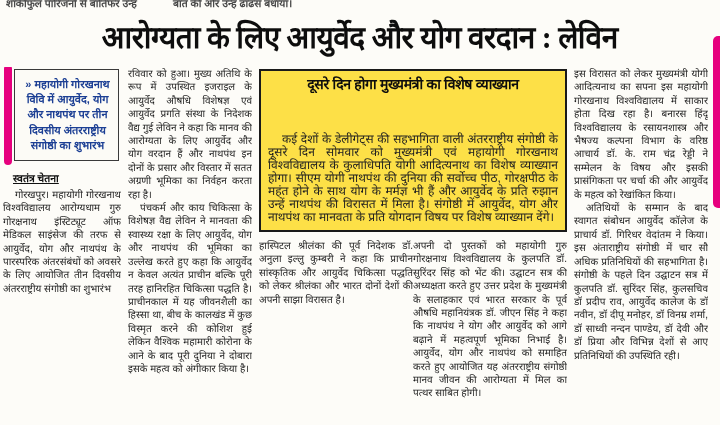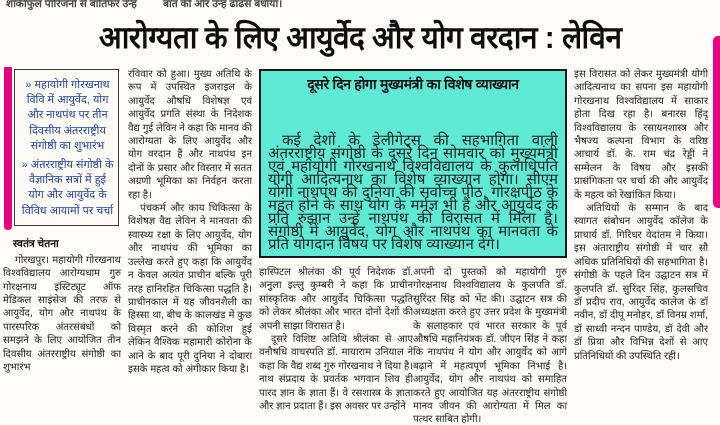--- a/index.html
+++ b/index.html
@@ -6,29 +6,29 @@
   html,body { width:720px; height:425px; overflow:hidden; }
   body {
     font-family:"Liberation Sans","DejaVu Sans",sans-serif;
     background:#fdfcf8; color:#1f1f1f;
   }
   .page { position:relative; width:720px; height:425px; overflow:hidden; }
 
   
   .kicker-row {
     height:13px; overflow:hidden; padding:0 6px;
-    display:flex; gap:26px;
+    display:flex; gap:36px;
   }
   .kicker-frag {
     font-size:10.5px; font-weight:bold; color:#4a4a4a;
     transform:translateY(-4px); white-space:nowrap;
   }
 
   
-  .headline-wrap { text-align:center; overflow:hidden; height:48px; margin-top:2px; }
+  .headline-wrap { text-align:center; overflow:hidden; height:48px; margin-top:2px;font-family:Liberation Serif, serif; }
   .headline {
     display:inline-block; white-space:nowrap;
     font-size:31px; font-weight:800; color:#0d0d0d;
     letter-spacing:-0.5px; transform:scaleX(0.96); transform-origin:center;
   }
 
   
   .content { display:flex; gap:7px; padding:4px 3px 0 3px; height:364px; overflow:hidden; }
   .col { overflow:hidden; }
   .col1 { width:118px; }
@@ -45,36 +45,36 @@
   .hl-box {
     position:relative; margin:2px 2px 6px 11px;
     border:1.5px solid #3a3a3a; background:#fcfbf6;
     padding:7px 4px 7px 6px; text-align:center;
   }
   .hl-bar {
     position:absolute; left:-11px; top:-5px; bottom:-5px; width:8px;
     background:#e6007e; border-radius:5px;
   }
   .hl-item {
-    color:#1c3f94; font-weight:normal; font-size:11px; line-height:15.2px;
+    color:#1c3f94; font-weight:bold; font-size:11px; line-height:15.2px;
   }
   .hl-item + .hl-item { margin-top:4px; }
 
-  .byline { font-weight:bold; font-size:10.5px; margin:10px 0 3px 10px; color:#111; }
+  .byline { font-weight:bold; font-size:10.5px; margin:10px 0 3px 10px; color:#111;text-decoration:underline; }
 
   
   .sub-box {
     border:2px solid #1a1a1a; padding:3px 7px 6px 7px; margin:2px 0 7px 0;
-    background:#5eead4;
+    background:#fde047;
   }
   .sub-headline {
     text-align:center; font-weight:800; font-size:14px; color:#0d0d0d;
     white-space:nowrap; overflow:hidden; letter-spacing:-0.3px; margin-bottom:2px;
   }
-  .sub-body { font-size:15px; line-height:13px; text-align:justify; text-indent:14px;margin-top:40px; }
+  .sub-body { font-size:12px; line-height:13px; text-align:justify; text-indent:14px;margin-top:40px; }
 
   .mid-cols { display:flex; }
   .mid-col { flex:1; overflow:hidden; }
 
   
   .edge-accent {
     position:absolute; right:0; top:36px; width:7px; height:172px;
     background:#e6007e; border-radius:5px 0 0 5px;
   }
 </style>
@@ -91,40 +91,38 @@
   <div class="headline-wrap">
     <h1 class="headline">आरोग्यता के लिए आयुर्वेद और योग वरदान : लेविन</h1>
   </div>
 
   <div class="content">
 
     <div class="col col1">
       <div class="hl-box">
         <span class="hl-bar"></span>
         <div class="hl-item">» महायोगी गोरखनाथ विवि में आयुर्वेद, योग और नाथपंथ पर तीन दिवसीय अंतरराष्ट्रीय संगोष्ठी का शुभारंभ</div>
-        <div class="hl-item">» अंतरराष्ट्रीय संगोष्ठी के वैज्ञानिक सत्रों में हुई योग और आयुर्वेद के विविध आयामों पर चर्चा</div>
       </div>
       <div class="byline">स्वतंत्र चेतना</div>
-      <p class="para indent">गोरखपुर। महायोगी गोरखनाथ विश्वविद्यालय आरोग्यधाम गुरु गोरक्षनाथ इंस्टिट्यूट ऑफ मेडिकल साइंसेज की तरफ से आयुर्वेद, योग और नाथपंथ के पारस्परिक अंतरसंबंधों को समझने के लिए आयोजित तीन दिवसीय अंतरराष्ट्रीय संगोष्ठी का शुभारंभ</p>
+      <p class="para indent">गोरखपुर। महायोगी गोरखनाथ विश्वविद्यालय आरोग्यधाम गुरु गोरक्षनाथ इंस्टिट्यूट ऑफ मेडिकल साइंसेज की तरफ से आयुर्वेद, योग और नाथपंथ के पारस्परिक अंतरसंबंधों को अवसरे के लिए आयोजित तीन दिवसीय अंतरराष्ट्रीय संगोष्ठी का शुभारंभ</p>
     </div>
 
     <div class="col col2">
       <p class="para">रविवार को हुआ। मुख्य अतिथि के रूप में उपस्थित इजराइल के आयुर्वेद औषधि विशेषज्ञ एवं आयुर्वेद प्रगति संस्था के निदेशक वैद्य गुई लेविन ने कहा कि मानव की आरोग्यता के लिए आयुर्वेद और योग वरदान हैं और नाथपंथ इन दोनों के प्रसार और विस्तार में सतत अग्रणी भूमिका का निर्वहन करता रहा है।</p>
       <p class="para">पंचकर्म और काय चिकित्सा के विशेषज्ञ वैद्य लेविन ने मानवता की स्वास्थ्य रक्षा के लिए आयुर्वेद, योग और नाथपंथ की भूमिका का उल्लेख करते हुए कहा कि आयुर्वेद न केवल अत्यंत प्राचीन बल्कि पूरी तरह हानिरहित चिकित्सा पद्धति है। प्राचीनकाल में यह जीवनशैली का हिस्सा था, बीच के कालखंड में कुछ विस्मृत करने की कोशिश हुई लेकिन वैश्विक महामारी कोरोना के आने के बाद पूरी दुनिया ने दोबारा इसके महत्व को अंगीकार किया है।</p>
     </div>
 
     <div class="col colmid">
       <div class="sub-box">
         <div class="sub-headline">दूसरे दिन होगा मुख्यमंत्री का विशेष व्याख्यान</div>
         <p class="sub-body">कई देशों के डेलीगेट्स की सहभागिता वाली अंतरराष्ट्रीय संगोष्ठी के दूसरे दिन सोमवार को मुख्यमंत्री एवं महायोगी गोरखनाथ विश्वविद्यालय के कुलाधिपति योगी आदित्यनाथ का विशेष व्याख्यान होगा। सीएम योगी नाथपंथ की दुनिया की सर्वोच्च पीठ, गोरक्षपीठ के महंत होने के साथ योग के मर्मज्ञ भी हैं और आयुर्वेद के प्रति रुझान उन्हें नाथपंथ की विरासत में मिला है। संगोष्ठी में आयुर्वेद, योग और नाथपंथ का मानवता के प्रति योगदान विषय पर विशेष व्याख्यान देंगे।</p>
       </div>
       <div class="mid-cols">
         <div class="mid-col">
           <p class="para">हास्पिटल श्रीलंका की पूर्व निदेशक डॉ. अनुला इल्लु कुम्बरी ने कहा कि प्राचीन सांस्कृतिक और आयुर्वेद चिकित्सा पद्धति को लेकर श्रीलंका और भारत दोनों देशों की अपनी साझा विरासत है।</p>
-          <p class="para">दूसरे विशिष्ट अतिथि श्रीलंका से आए वनौषधि वाचस्पति डॉ. मायाराम उनियाल ने कहा कि वैद्य शब्द गुरु गोरखनाथ ने दिया है। नाथ संप्रदाय के प्रवर्तक भगवान शिव ही पारद ज्ञान के ज्ञाता हैं। वे रसशास्त्र के ज्ञाता और ज्ञान प्रदाता हैं। इस अवसर पर उन्होंने</p>
         </div>
         <div class="mid-col">
           <p class="para">अपनी दो पुस्तकों को महायोगी गुरु गोरक्षनाथ विश्वविद्यालय के कुलपति डॉ. सुरिंदर सिंह को भेंट की। उद्घाटन सत्र की अध्यक्षता करते हुए उत्तर प्रदेश के मुख्यमंत्री के सलाहकार एवं भारत सरकार के पूर्व औषधि महानियंत्रक डॉ. जीएन सिंह ने कहा कि नाथपंथ ने योग और आयुर्वेद को आगे बढ़ाने में महत्वपूर्ण भूमिका निभाई है। आयुर्वेद, योग और नाथपंथ को समाहित करते हुए आयोजित यह अंतरराष्ट्रीय संगोष्ठी मानव जीवन की आरोग्यता में मिल का पत्थर साबित होगी।</p>
         </div>
       </div>
     </div>
 
     <div class="col col5">
       <p class="para">इस विरासत को लेकर मुख्यमंत्री योगी आदित्यनाथ का सपना इस महायोगी गोरखनाथ विश्वविद्यालय में साकार होता दिख रहा है। बनारस हिंदू विश्वविद्यालय के रसायनशास्त्र और भैषज्य कल्पना विभाग के वरिष्ठ आचार्य डॉ. के. राम चंद्र रेड्डी ने सम्मेलन के विषय और इसकी प्रासंगिकता पर चर्चा की और आयुर्वेद के महत्व को रेखांकित किया।</p>
       <p class="para">अतिथियों के सम्मान के बाद स्वागत संबोधन आयुर्वेद कॉलेज के प्राचार्य डॉ. गिरिधर वेदांतम ने किया। इस अंताराष्ट्रीय संगोष्ठी में चार सौ अधिक प्रतिनिधियों की सहभागिता है। संगोष्ठी के पहले दिन उद्घाटन सत्र में कुलपति डॉ. सुरिंदर सिंह, कुलसचिव डॉ प्रदीप राव, आयुर्वेद कालेज के डॉ नवीन, डॉ दीपू मनोहर, डॉ विनम्र शर्मा, डॉ साध्वी नन्दन पाण्डेय, डॉ देवी और डॉ प्रिया और विभिन्न देशों से आए प्रतिनिधियों की उपस्थिति रही।</p>

